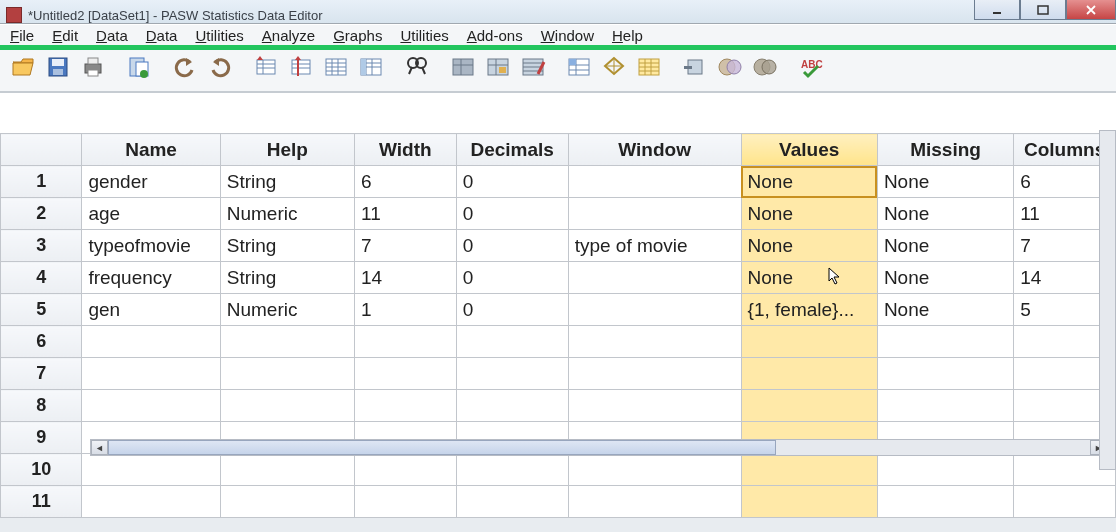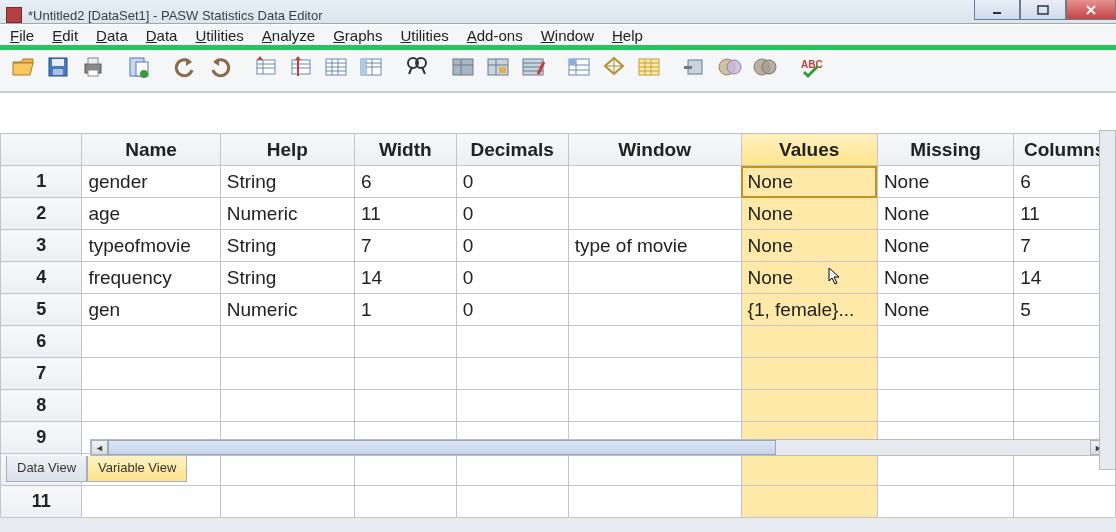--- a/index.html
+++ b/index.html
@@ -388,24 +388,20 @@
   </table>
 
   <div class="hscroll">
     <div class="arrow">◄</div>
     <div class="track">
         <div class="thumb"></div>
       </div>
     <div class="arrow">►</div>
   </div>
 
-  <div class="tabs">
-    <div class="tab">Data View</div>
-    <div class="tab active">Variable View</div>
-  </div>
 </div>
 
 <div class="vscroll"></div>
 
 <div class="cursor">
   <svg width="16" height="20" viewBox="0 0 16 20">
       <path d="M1 1 L1 14 L4 11 L7 17 L9 16 L6 10 L11 10 z" fill="#fff" stroke="#000" stroke-width="1"></path>
     </svg>
 </div>
 

